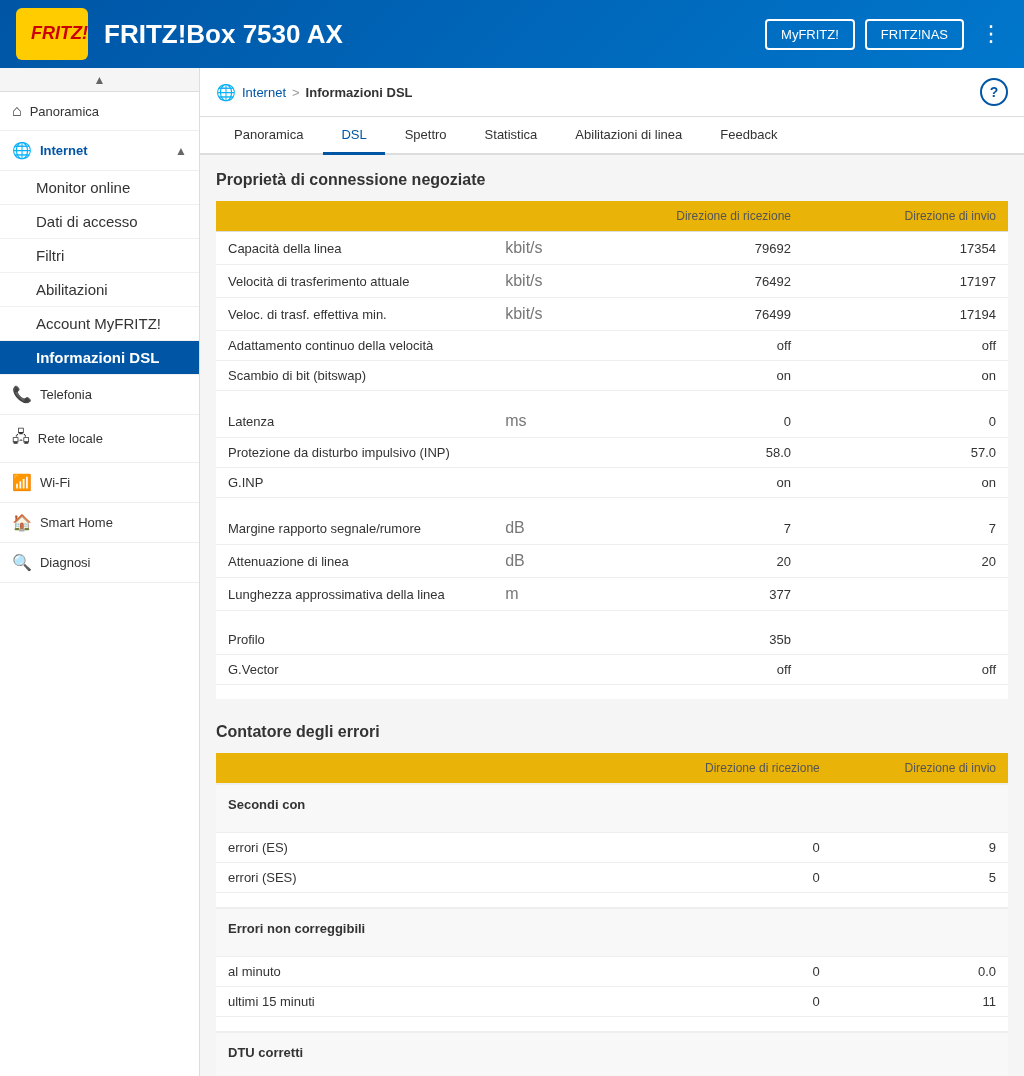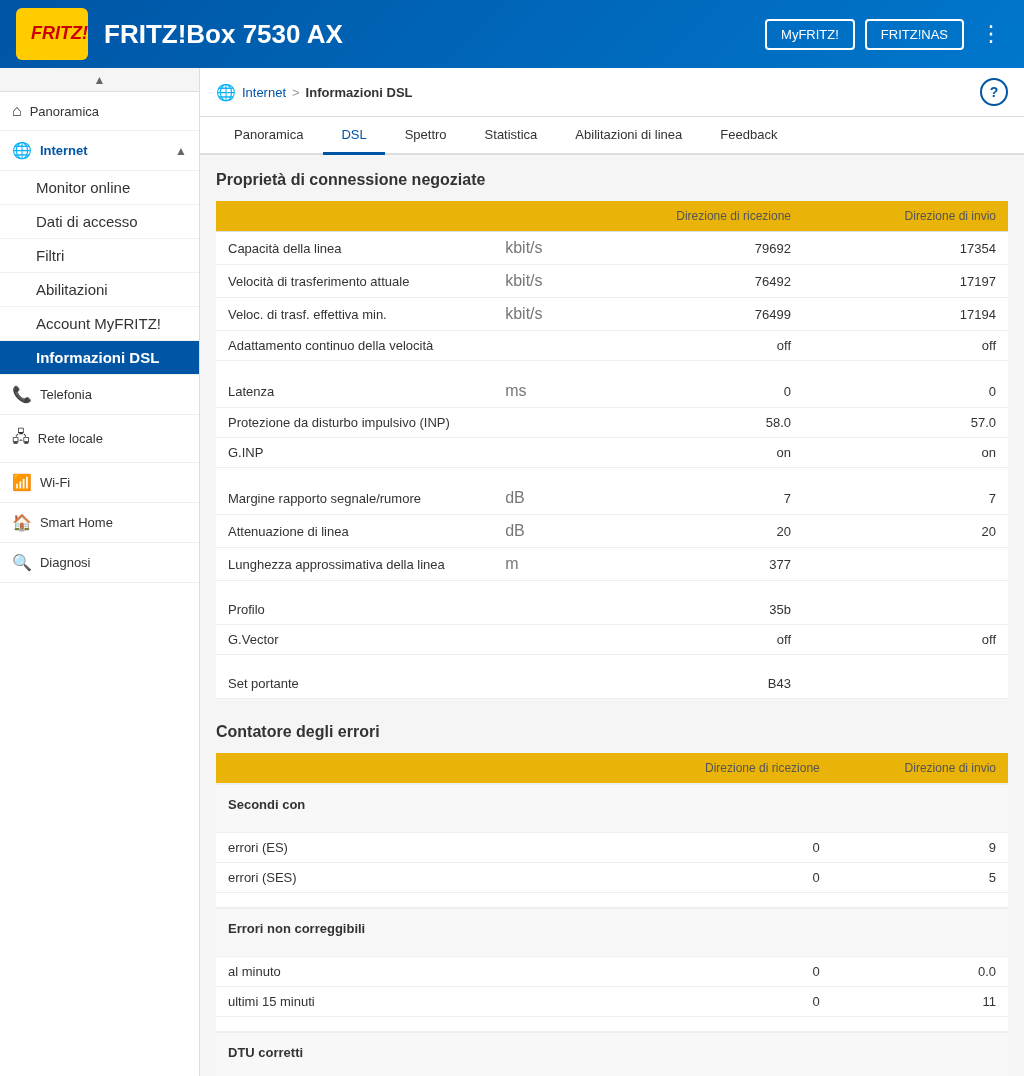--- a/index.html
+++ b/index.html
@@ -354,20 +354,26 @@
       <td class="unit">kbit/s</td>
       <td class="val">76499</td>
       <td class="val">17194</td>
     </tr>
             <tr>
       <td>Adattamento continuo della velocità</td>
       <td class="unit"></td>
       <td class="val">off</td>
       <td class="val">off</td>
     </tr>
+            <tr>
+      <td>Scambio di bit (bitswap)</td>
+      <td class="unit"></td>
+      <td class="val">on</td>
+      <td class="val">on</td>
+    </tr>
             <tr class="separator">
               <td colspan="4"></td>
             </tr>
             <tr>
       <td>Latenza</td>
       <td class="unit">ms</td>
       <td class="val">0</td>
       <td class="val">0</td>
     </tr>
             <tr>
@@ -414,26 +420,20 @@
     </tr>
             <tr>
       <td>G.Vector</td>
       <td class="unit"></td>
       <td class="val">off</td>
       <td class="val">off</td>
     </tr>
             <tr class="separator">
               <td colspan="4"></td>
             </tr>
-            <tr>
-      <td>Set portante</td>
-      <td class="unit"></td>
-      <td class="val">B43</td>
-      <td class="val"></td>
-    </tr>
           </tbody>
       </table>
 
       <div class="section-title">Contatore degli errori</div>
       <table class="data-table">
         <thead>
           <tr>
             <th style="text-align:left; width:43%"></th>
             <th style="width:8%"></th>
             <th>Direzione di ricezione</th>

